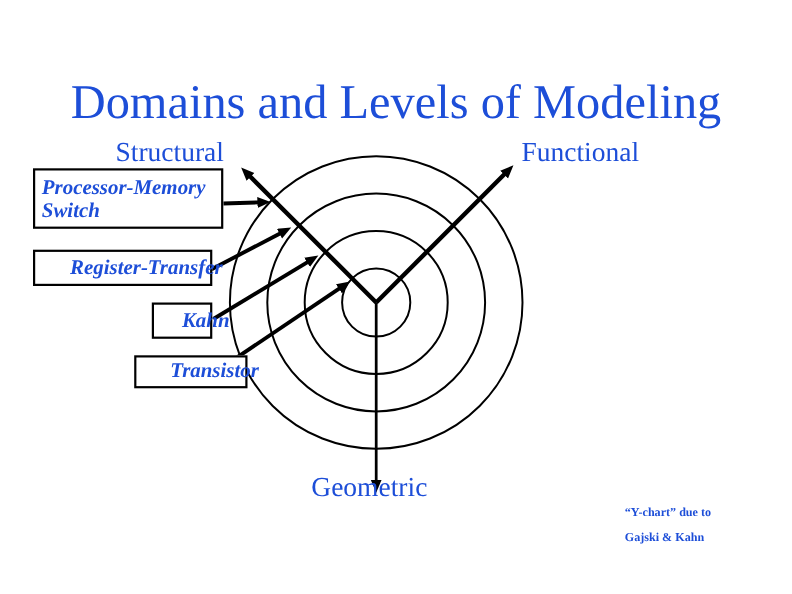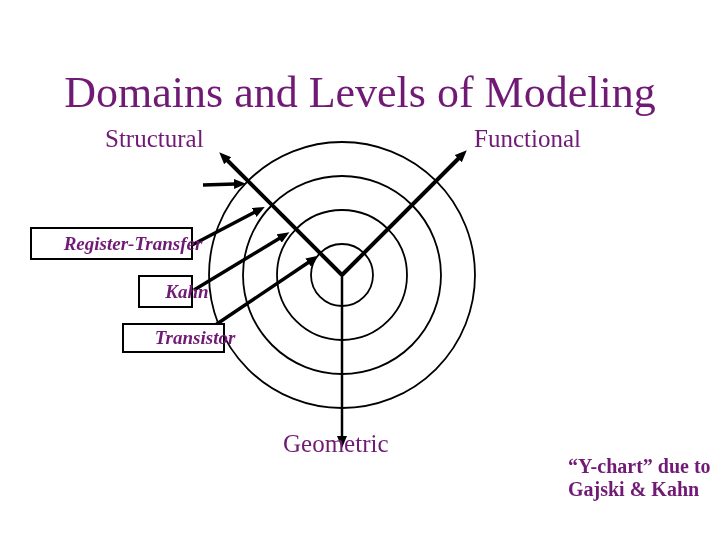--- a/index.html
+++ b/index.html
@@ -2,21 +2,21 @@
 <html><head>
 <meta charset="utf-8">
 <style>
   html, body { margin: 0; padding: 0; background: #888; }
   #slide {
     position: relative;
     width: 720px; height: 540px;
     background: #ffffff;
     overflow: hidden;
     font-family: "Liberation Serif", "DejaVu Serif", serif;
-    color: #701a75;
+    color: #1d4ed8;
   }
   .abs { position: absolute; }
   #title {
     left: 0; right: 0; top: 70px;
     text-align: center;
     font-size: 44px;
     line-height: 46px;
     white-space: nowrap;
   }
   .domain-label {
@@ -46,21 +46,21 @@
     align-items: flex-start;
     justify-content: center;
     padding-left: 6px;
     line-height: 21px;
   }
   #box-rt   { left: 30px;  top: 227px; width: 163px; height: 33px; }
   #box-gate { left: 138px; top: 275px; width: 55px;  height: 33px; }
   #box-tr   { left: 95px;  top: 323px; width: 103px; height: 30px; margin-left: 27px; }
   #credit {
     left: 568px; top: 455px;
-    font-size: 20px;
+    font-size: 11px;
     font-weight: bold;
     line-height: 23px;
     white-space: nowrap;
   }
   #ychart-svg { left: 0; top: 0; }
 </style>
 </head>
 <body>
 
 <div id="slide">
@@ -86,20 +86,24 @@
     <line x1="194" y1="290" x2="280" y2="238" stroke="#000" stroke-width="3.5" marker-end="url(#arrow)"></line>
     <line x1="199" y1="336" x2="309" y2="262" stroke="#000" stroke-width="3.5" marker-end="url(#arrow)"></line>
   </svg>
 
   <div id="title" class="abs">Domains and Levels of Modeling</div>
 
   <div id="label-structural" class="abs domain-label">Structural</div>
   <div id="label-functional" class="abs domain-label">Functional</div>
   <div id="label-geometric" class="abs domain-label">Geometric</div>
 
+  <div id="box-pms" class="abs level-box">
+    <span>Processor-Memory</span>
+    <span>Switch</span>
+  </div>
 
   <div id="box-rt" class="abs level-box">Register-Transfer</div>
 
   <div id="box-gate" class="abs level-box">Kahn</div>
 
   <div id="box-tr" class="abs level-box">Transistor</div>
 
   <div id="credit" class="abs">
     <div>“Y-chart” due to</div>
     <div>Gajski &amp; Kahn</div>

